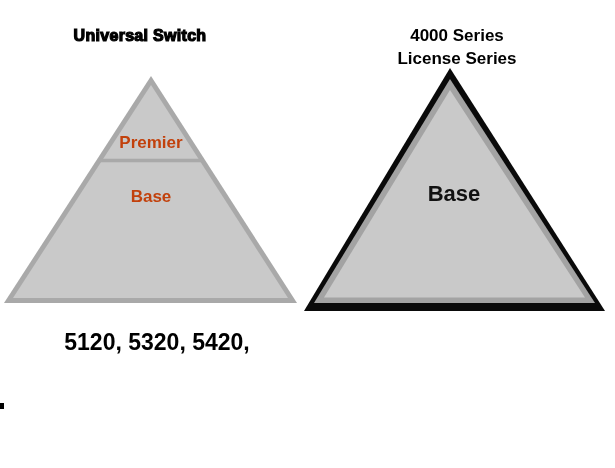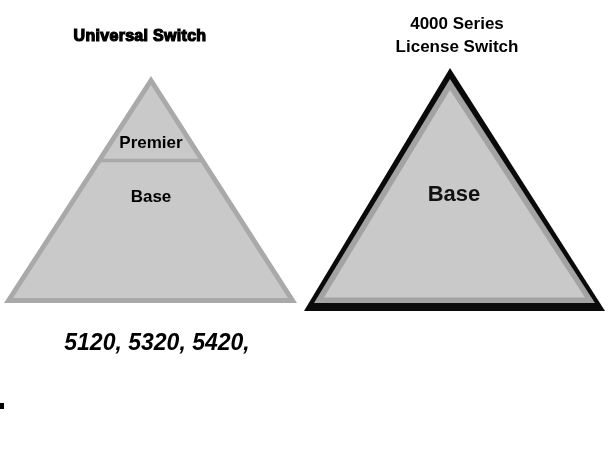--- a/index.html
+++ b/index.html
@@ -21,39 +21,39 @@
     white-space: nowrap;
   }
   .title span { display: block; }
   .title-left {
     left: 20px; top: 26px; width: 240px;
     font-size: 16px; line-height: 20px;
     -webkit-text-stroke: 1.2px #000;
     letter-spacing: 0.3px;
   }
   .title-right {
-    left: 337px; top: 12px; width: 240px;
+    left: 337px; top: 24px; width: 240px;
     font-size: 17px; line-height: 23px;
   }
   .tier-label {
     text-align: center;
     font-weight: 700;
-    color: #000000;
+    color: #c2410c;
     white-space: nowrap;
   }
   .premier-left { left: 71px; top: 133px; width: 160px; font-size: 17px; }
   .base-left    { left: 71px; top: 187px; width: 160px; font-size: 17px; }
   .base-right   { left: 354px; top: 181px; width: 200px; font-size: 22px; color: #111; }
   .models {
     text-align: center;
     font-weight: 700;
     color: #000;
     white-space: nowrap;
   }
-  .models span { display: block; font-style: italic; }
+  .models span { display: block; }
   .models-left  { left: 7px; top: 329px; width: 300px; font-size: 23px; line-height: 26px; }
   .models-right { left: 355px; top: 347px; width: 200px; font-size: 21px; }
   .edge-dot {
     left: 0; top: 403px;
     width: 4px; height: 6px;
     background: #000;
   }
 </style>
 </head>
 <body>
@@ -78,21 +78,21 @@
   <div class="abs tier-label premier-left">Premier</div>
 
   <div class="abs tier-label base-left">Base</div>
 
   <div class="abs models models-left">
     <span>5120, 5320, 5420,</span>
   </div>
 
   <div class="abs title title-right">
     <span>4000 Series</span>
-    <span>License Switch</span>
+    <span>License Series</span>
   </div>
 
   <div class="abs tier-label base-right">Base</div>
 
 
   <div class="abs edge-dot"></div>
 
 </div>
 
 </body></html>

